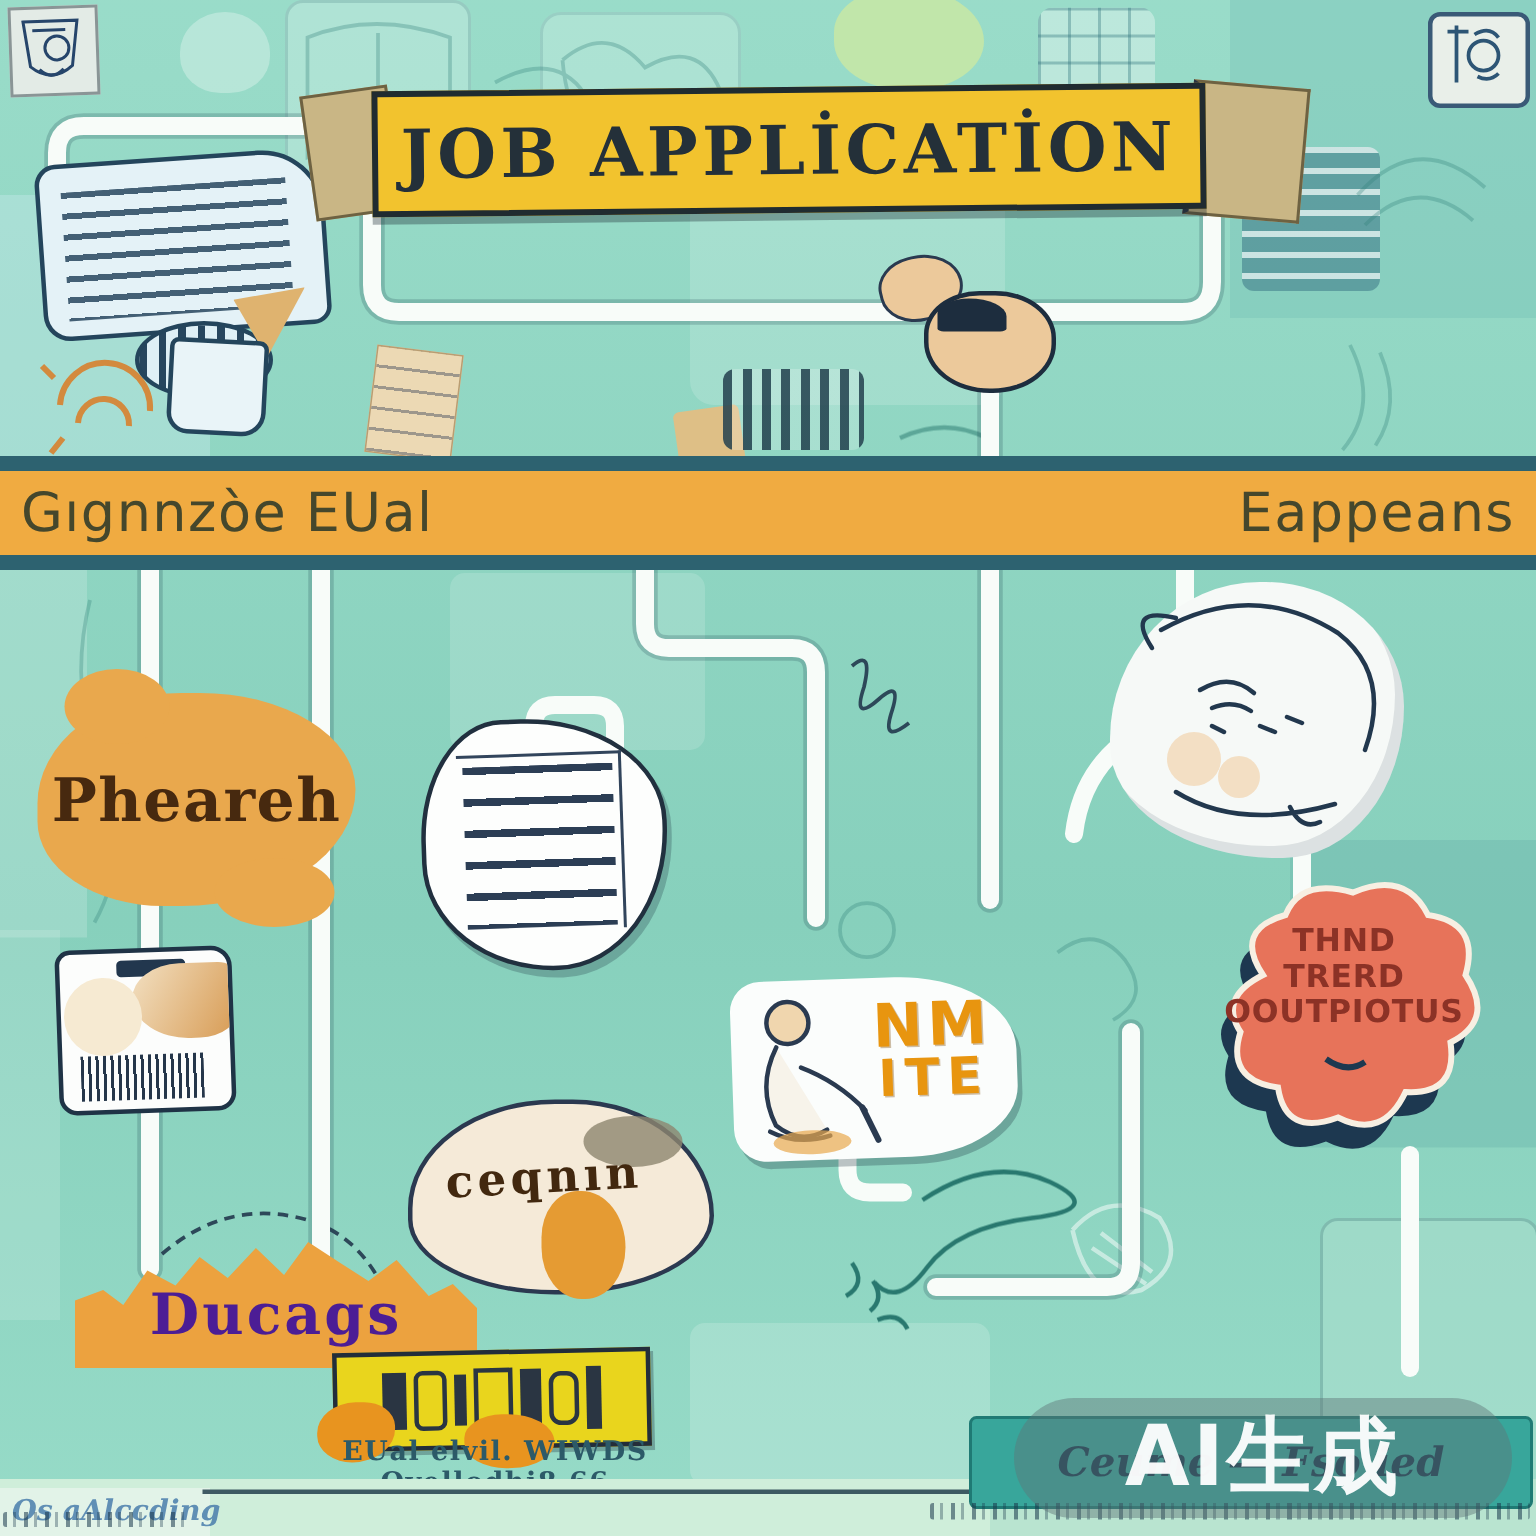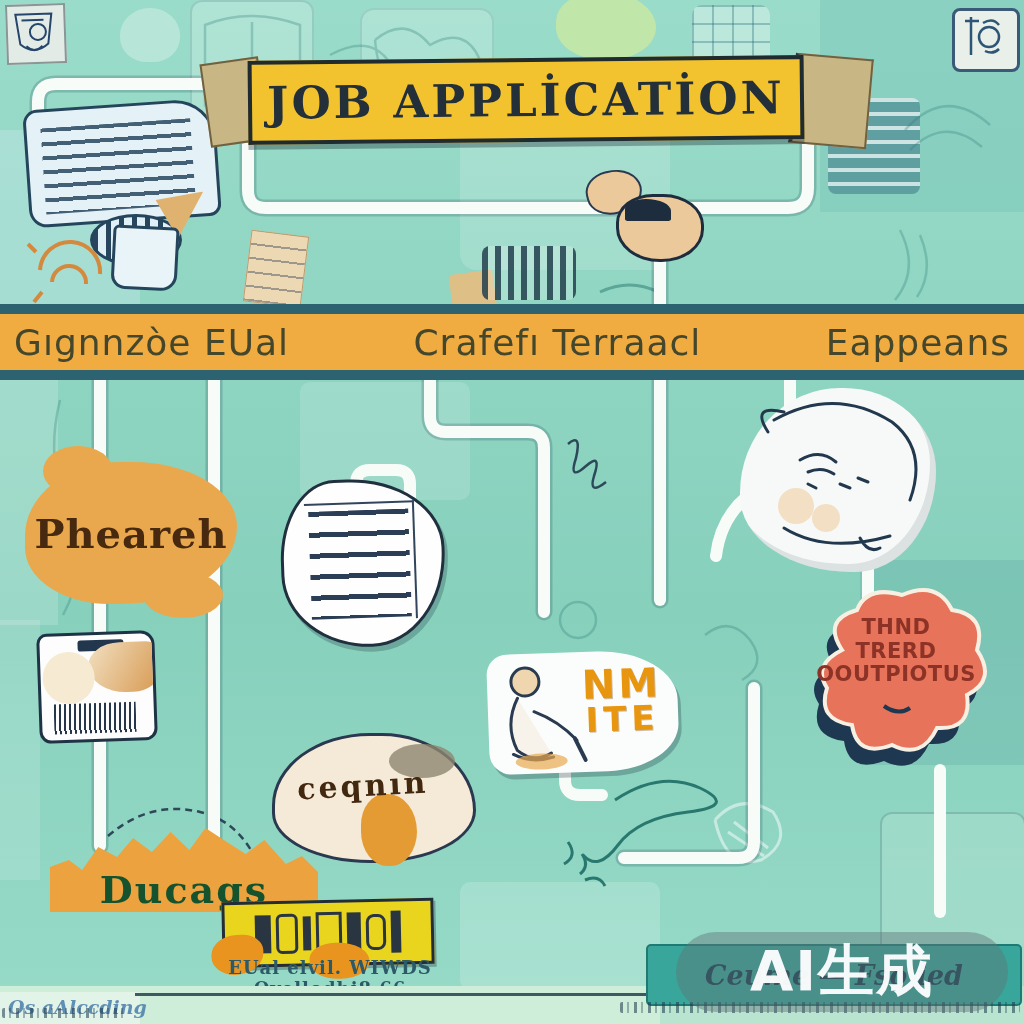--- a/index.html
+++ b/index.html
@@ -95,21 +95,21 @@
   .curled{position:absolute;left:272px;top:733px;width:198px;height:124px;z-index:3;background:#f5ead8;border:3px solid #2b3950;
       border-radius:50% 48% 52% 50% / 58% 62% 42% 40%;}
   .curled .patch{position:absolute;left:86px;top:58px;width:56px;height:72px;background:#e59b33;border-radius:45% 55% 50% 50%;}
   .curled .dark{position:absolute;right:18px;top:8px;width:66px;height:34px;background:#8d866f;opacity:.8;border-radius:50%;}
   .curled b{position:absolute;left:22px;top:32px;font-family:"DejaVu Serif",serif;font-size:30px;font-weight:700;
       letter-spacing:3px;color:#42280f;transform:rotate(-3deg);}
 
   .mound{position:absolute;left:50px;top:812px;width:268px;height:100px;z-index:3;background:#eca23f;
       clip-path:polygon(0 100%,0 55%,7% 48%,12% 58%,18% 35%,25% 45%,31% 26%,38% 40%,45% 20%,52% 38%,58% 16%,66% 30%,73% 42%,80% 28%,88% 52%,94% 44%,100% 60%,100% 100%);
       display:flex;align-items:flex-end;justify-content:center;}
-  .mound b{font-family:"DejaVu Serif",serif;font-size:38px;font-weight:700;color:#14532d;letter-spacing:2px;}
+  .mound b{font-family:"DejaVu Serif",serif;font-size:38px;font-weight:700;color:#4c1d95;letter-spacing:2px;margin-bottom:14px;}
 
   .graffiti{position:absolute;left:222px;top:900px;width:206px;height:60px;z-index:4;background:#e9d51d;border:3px solid #232d3a;
       transform:rotate(-1.2deg);display:flex;align-items:center;justify-content:center;gap:5px;box-shadow:2px 3px 0 rgba(25,40,55,.3);}
   .graffiti i{display:block;}
   .graffiti .f{background:#2a3542;}
   .graffiti .o{border:3px solid #2a3542;box-sizing:border-box;background:transparent;}
   .graffiti .sp1{position:absolute;left:-14px;bottom:-10px;width:52px;height:40px;background:#e8941f;border-radius:50% 40% 55% 45%;}
   .graffiti .sp2{position:absolute;left:84px;bottom:-16px;width:60px;height:36px;background:#e8941f;border-radius:45% 55% 50% 50%;}
 
   .caption{position:absolute;left:180px;top:957px;width:300px;z-index:4;text-align:center;
@@ -267,21 +267,20 @@
   <div class="tape tape-r"></div>
   <div class="banner">
     <span>JOB APPLİCATİON</span>
   </div>
 
   <div class="head-blob"></div>
   <div class="head"></div>
 
   <div class="band">
     <span>Gıgnnzòe EUal</span>
-    <span>Crafefı Terraacl</span>
     <span>Eappeans</span>
   </div>
 
   <div class="blob-research">
     <b>Pheareh</b>
   </div>
 
   <div class="doc">
     <div class="frame"></div>
     <div class="lines"></div>

